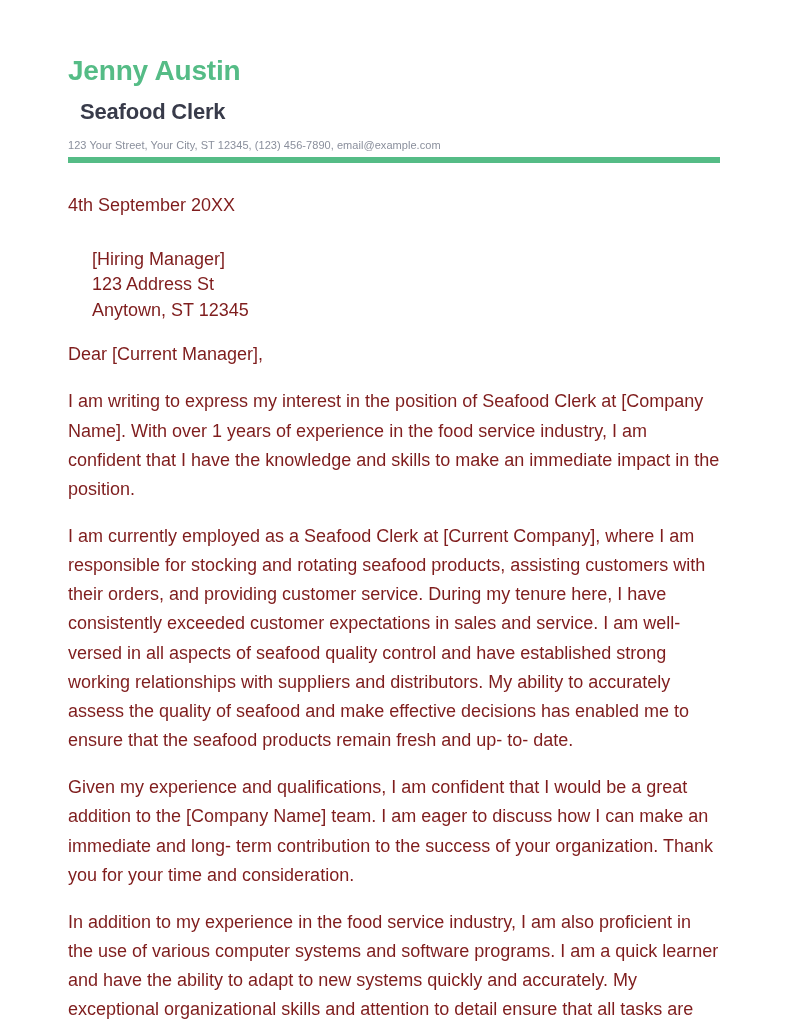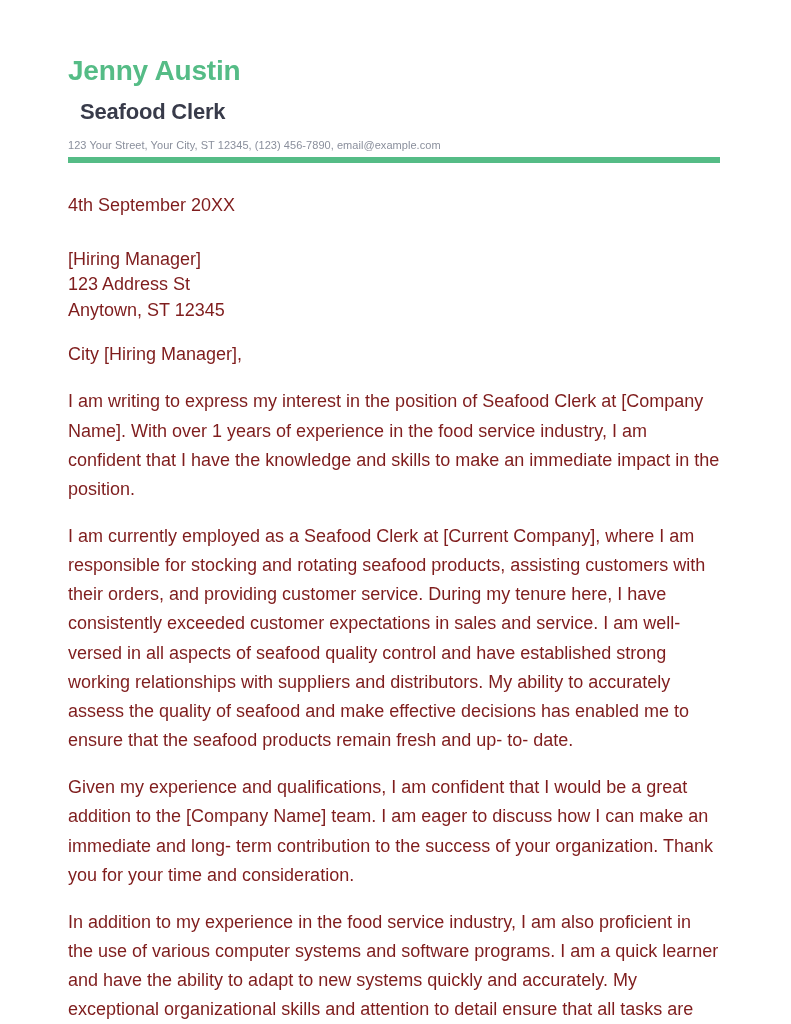--- a/index.html
+++ b/index.html
@@ -76,20 +76,21 @@
     line-height: 1.62;
   }
 
   .date-line {
     margin: 0;
   }
 
   .recipient-block {
     margin-top: 26px;
     line-height: 1.42;
+    margin-left: 24px;
   }
 
   .recipient-block div {
     margin: 0;
   }
 
   .salutation {
     margin-top: 17px;
   }
 
@@ -136,21 +137,21 @@
     <div class="letter">
 
       <p class="date-line">4th September 20XX</p>
 
       <div class="recipient-block">
         <div>[Hiring Manager]</div>
         <div>123 Address St</div>
         <div>Anytown, ST 12345</div>
       </div>
 
-      <p class="salutation">City [Hiring Manager],</p>
+      <p class="salutation">Dear [Current Manager],</p>
 
       <p class="body-paragraph">I am writing to express my interest in the position of Seafood Clerk at [Company Name]. With over 1 years of experience in the food service industry, I am confident that I have the knowledge and skills to make an immediate impact in the position.</p>
 
       <p class="body-paragraph">I am currently employed as a Seafood Clerk at [Current Company], where I am responsible for stocking and rotating seafood products, assisting customers with their orders, and providing customer service. During my tenure here, I have consistently exceeded customer expectations in sales and service. I am well- versed in all aspects of seafood quality control and have established strong working relationships with suppliers and distributors. My ability to accurately assess the quality of seafood and make effective decisions has enabled me to ensure that the seafood products remain fresh and up- to- date.</p>
 
       <p class="body-paragraph">Given my experience and qualifications, I am confident that I would be a great addition to the [Company Name] team. I am eager to discuss how I can make an immediate and long- term contribution to the success of your organization. Thank you for your time and consideration.</p>
 
       <p class="body-paragraph">In addition to my experience in the food service industry, I am also proficient in the use of various computer systems and software programs. I am a quick learner and have the ability to adapt to new systems quickly and accurately. My exceptional organizational skills and attention to detail ensure that all tasks are completed correctly and on time.</p>
 
       <p class="closing">Sincerely,</p>

